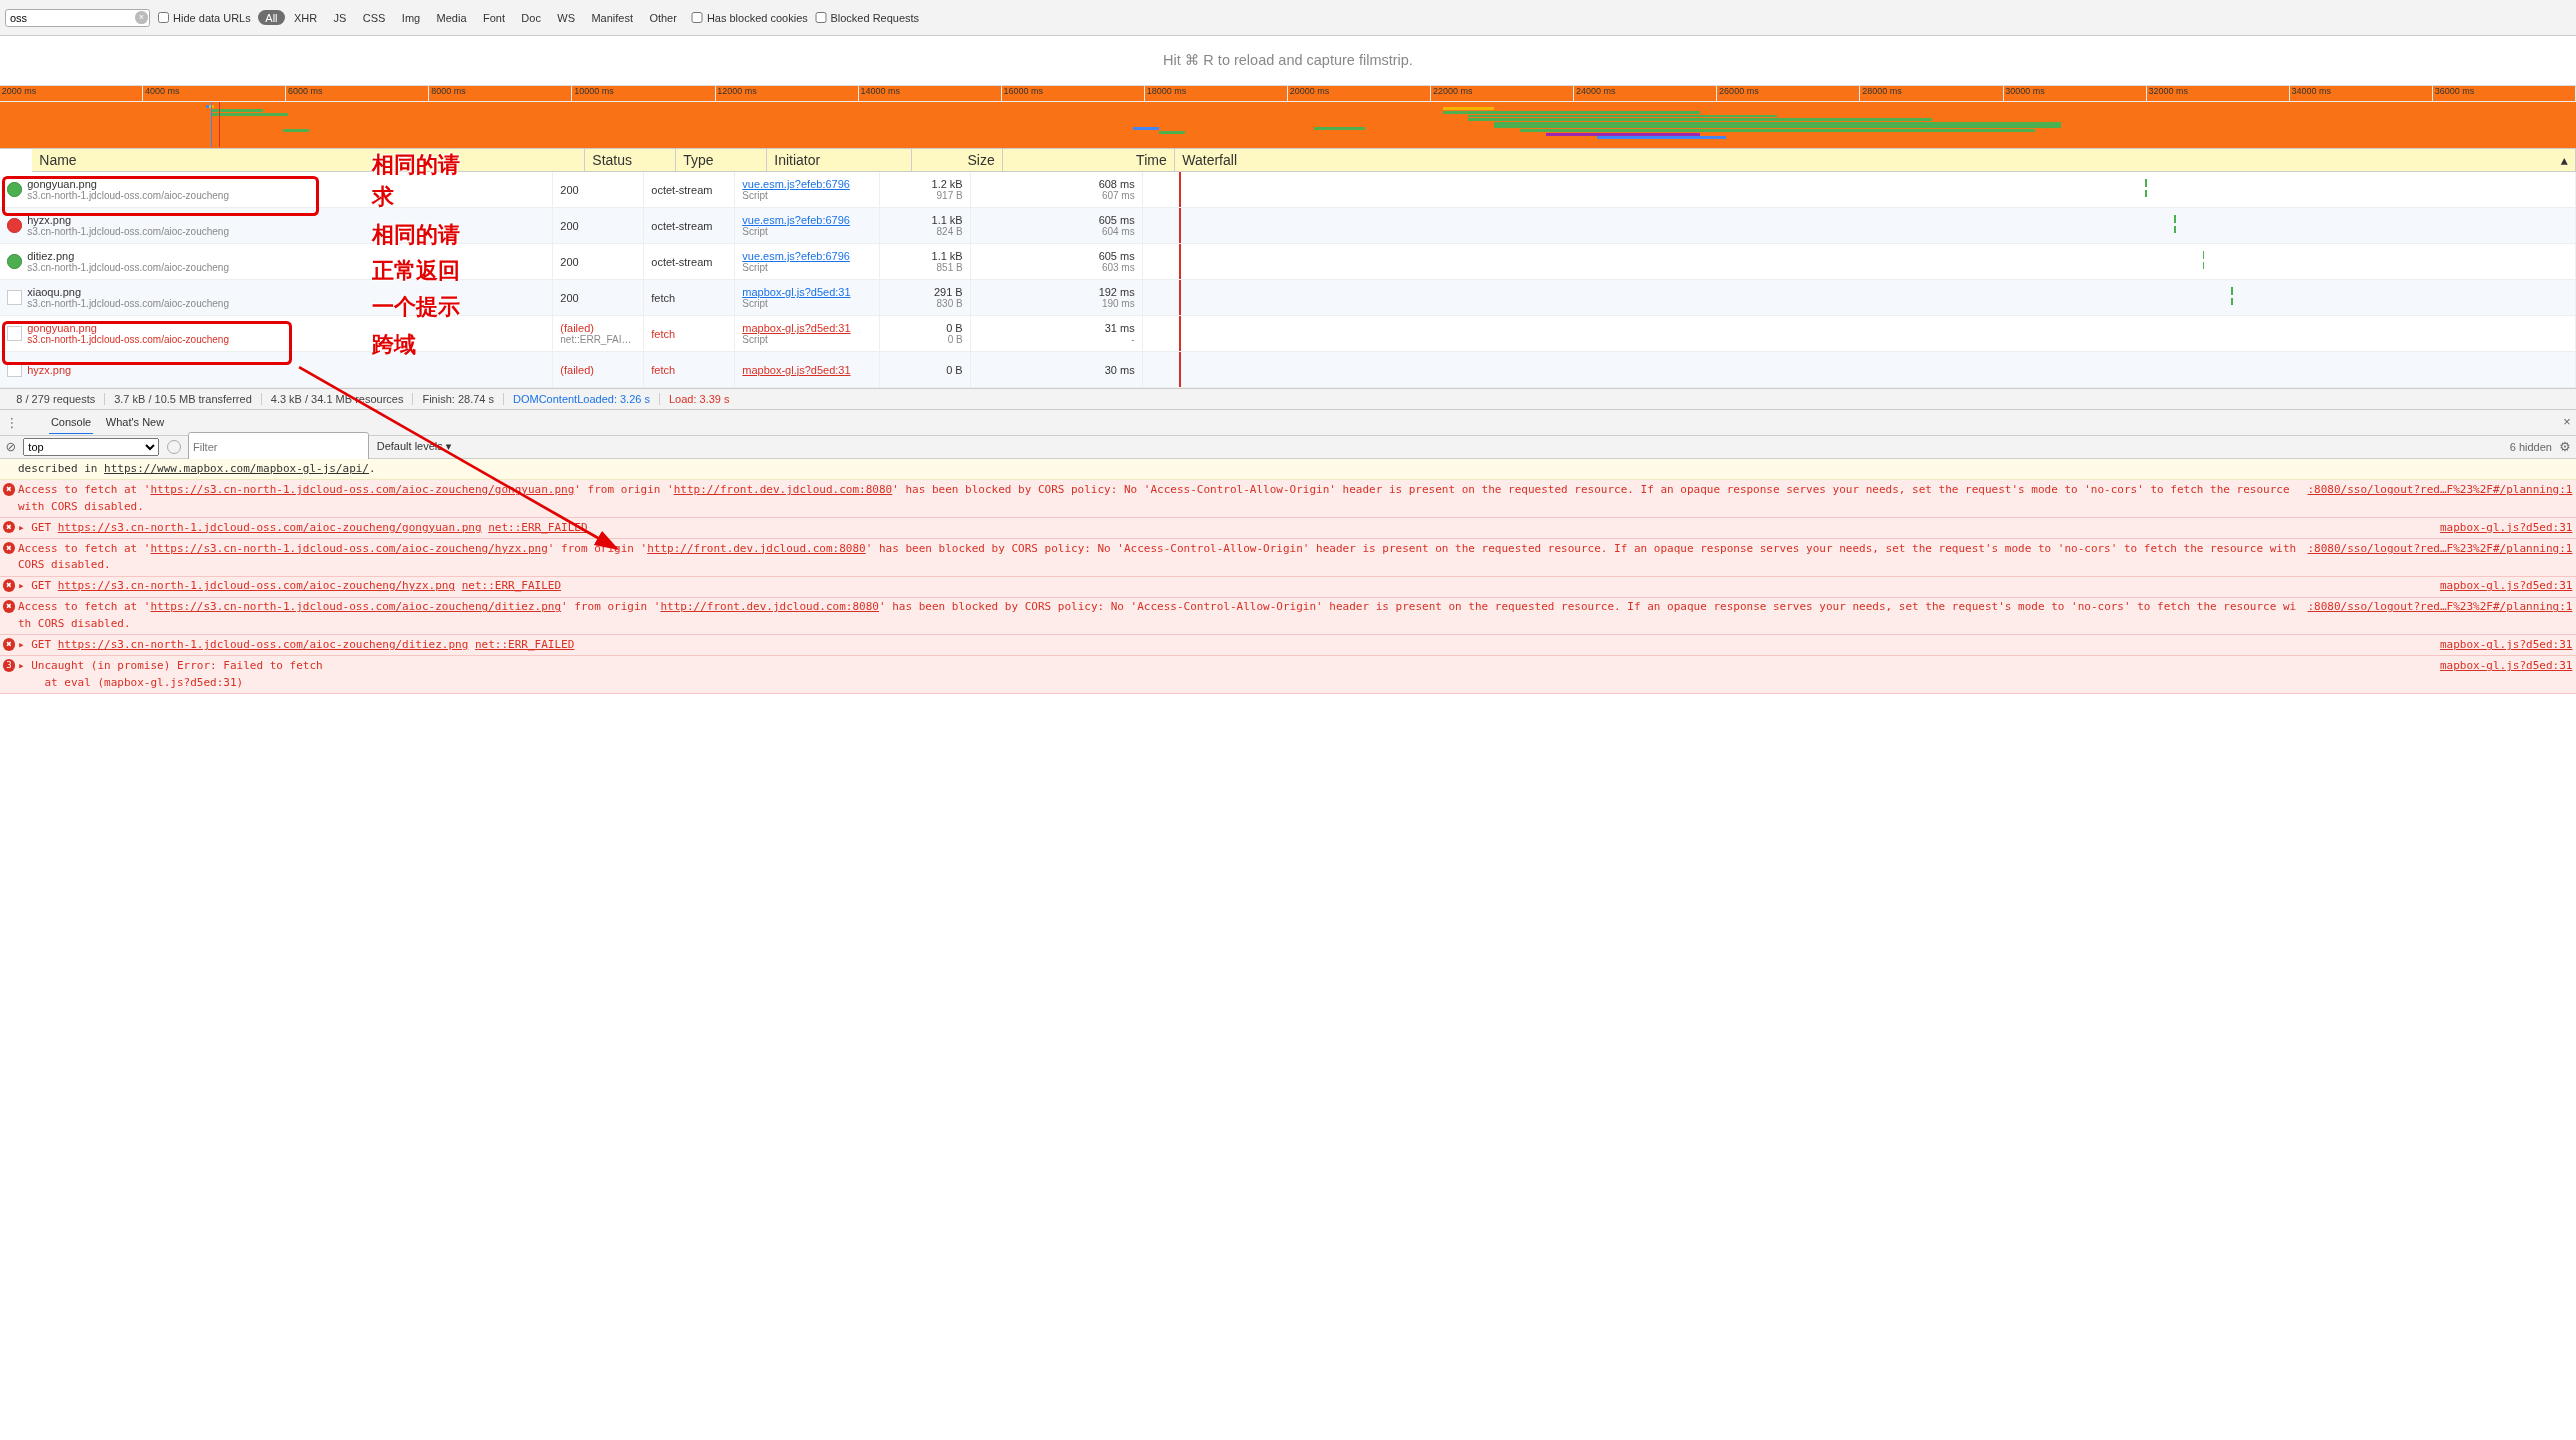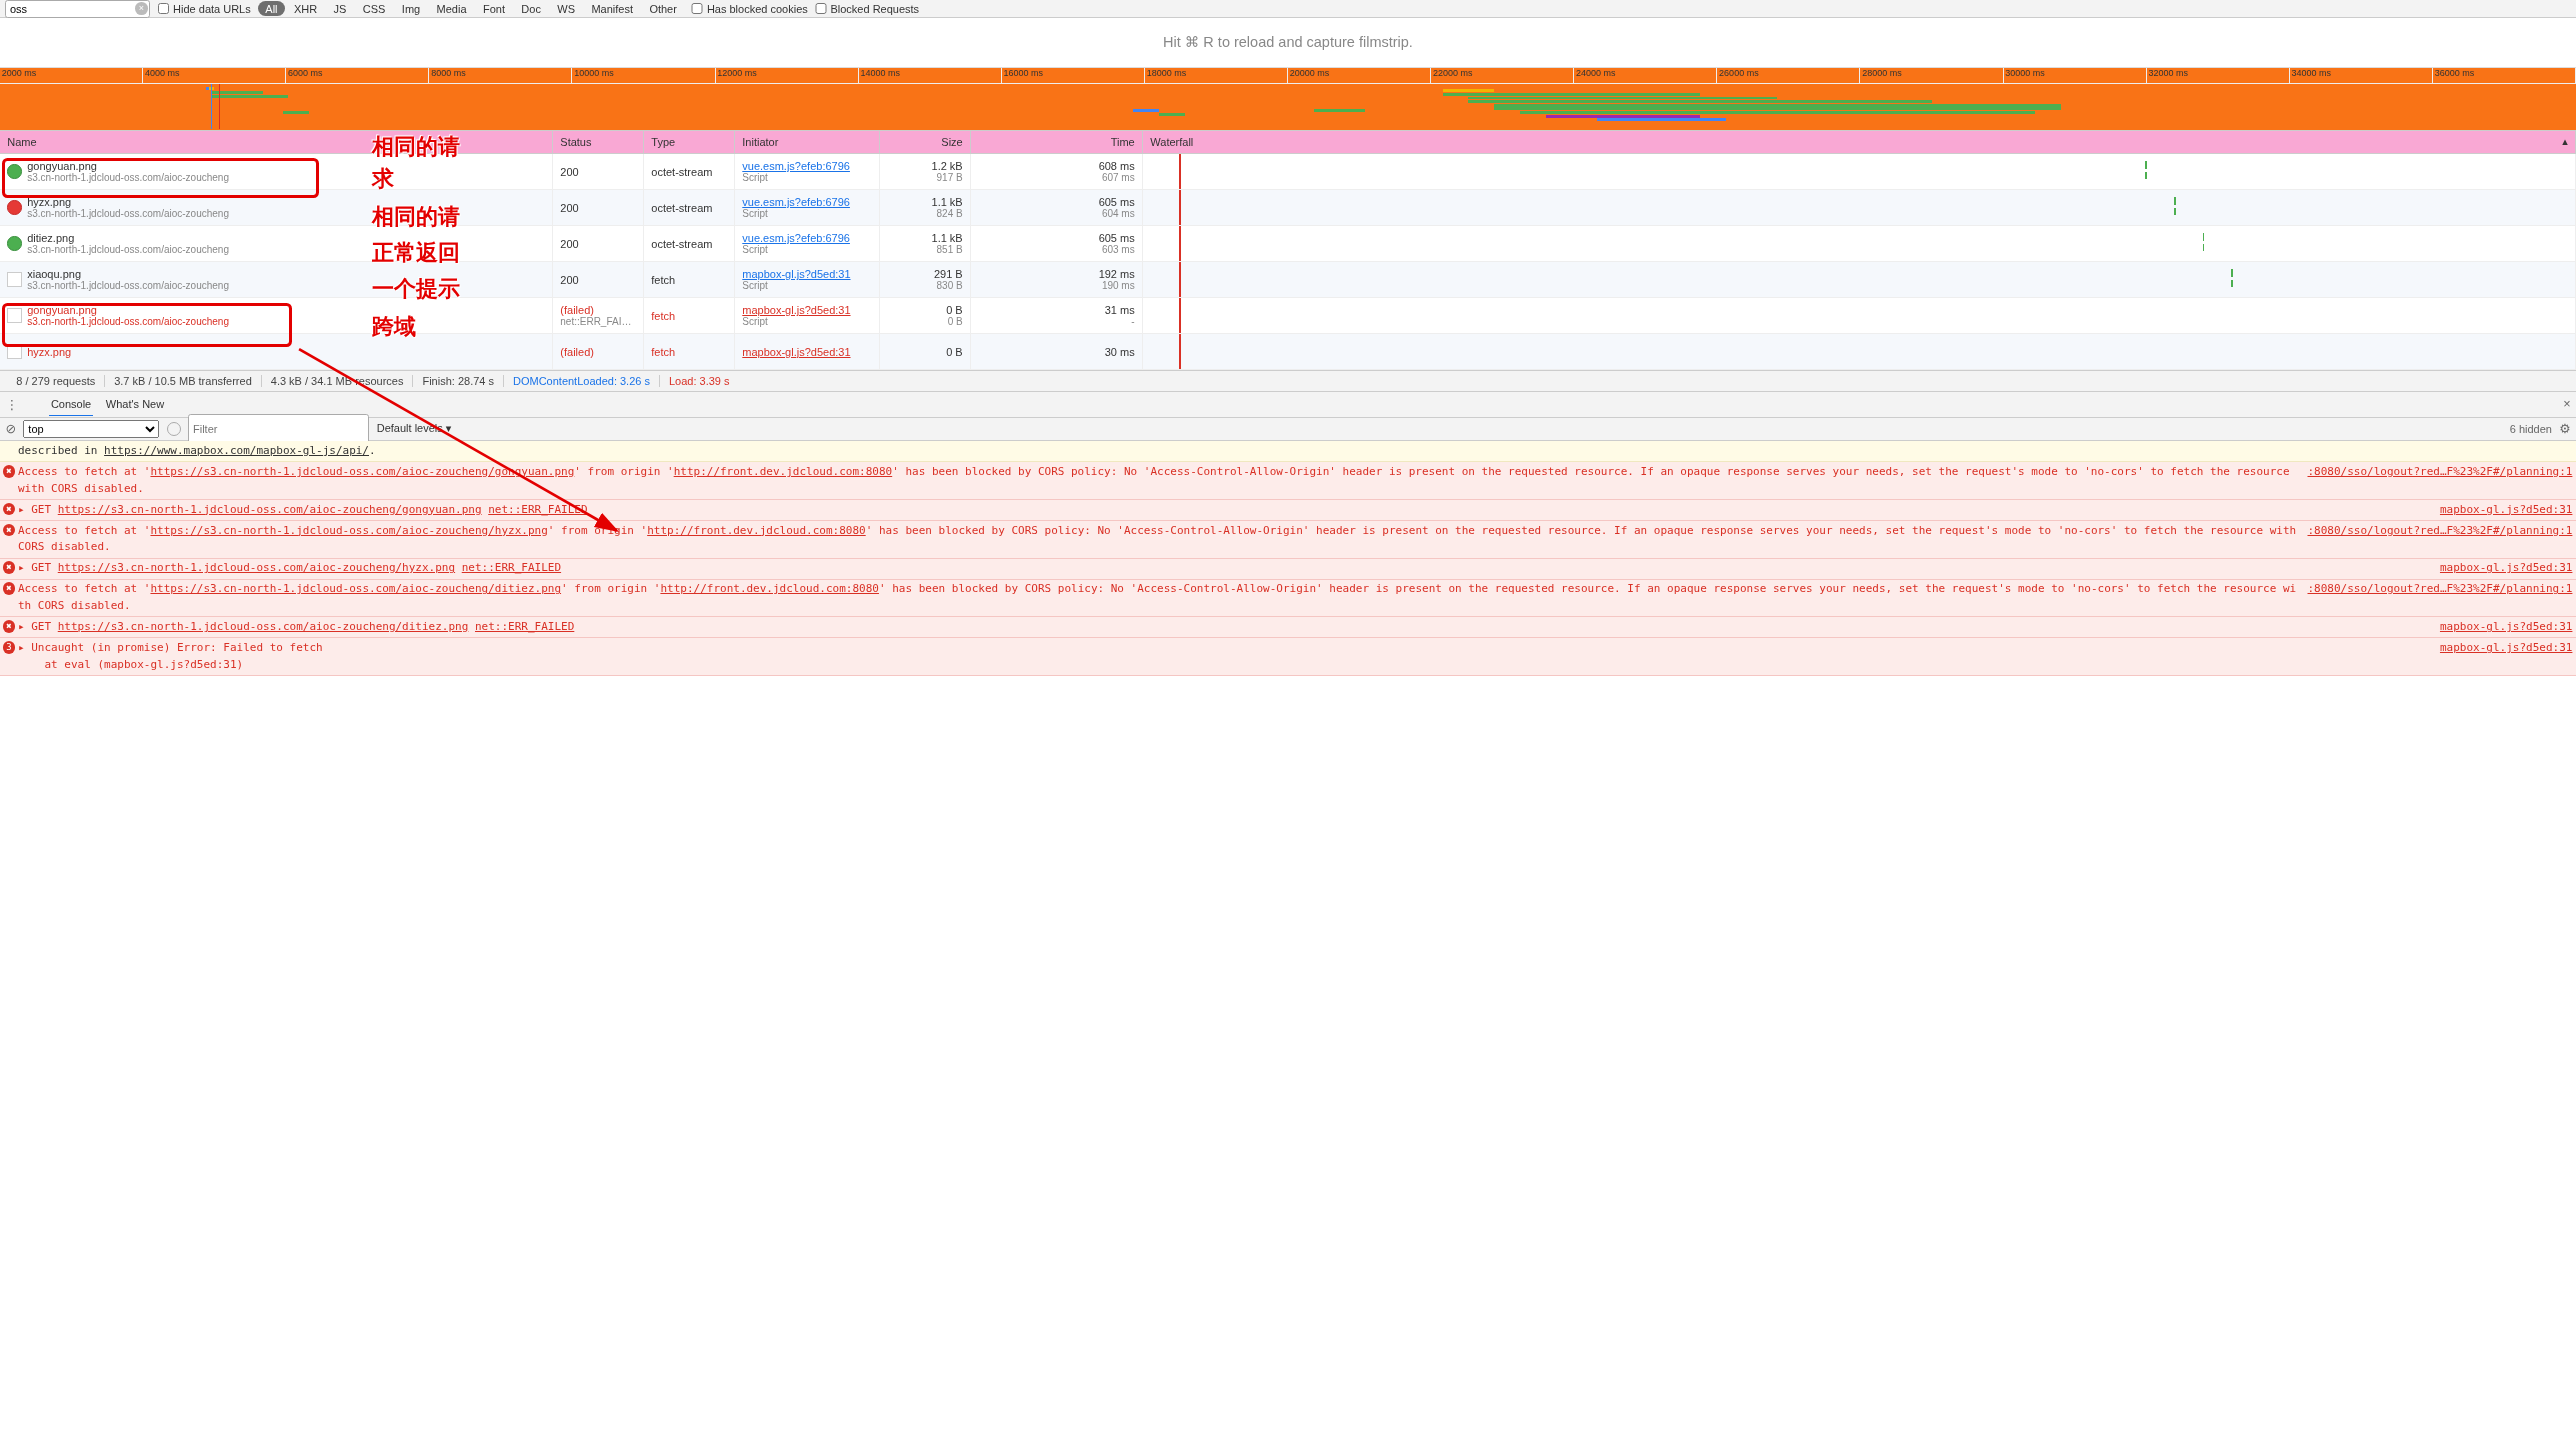--- a/index.html
+++ b/index.html
@@ -1,32 +1,32 @@
 <!DOCTYPE html>
 <html style="font-size:14.5px"><head>
 <meta charset="utf-8">
 <style>
 * { box-sizing: border-box; margin: 0; padding: 0; }
 body { font-family: -apple-system, "Helvetica Neue", Arial, sans-serif; font-size: 11px; color: #333; background: #fff; overflow: hidden; }
-.toolbar { display: flex; align-items: center; gap: 7.3px; padding: 3.6px 5.4px; border-bottom: 0.9px solid #ccc; background: #f3f3f3; height: 18px; }
+.toolbar { display: flex; align-items: center; gap: 7.3px; padding: 3.6px 5.4px; border-bottom: 0.9px solid #ccc; background: #f3f3f3; height: 36px; }
 .filter-input { position: relative; display: flex; align-items: center; }
 .filter-input input { width: 145px; height: 18px; padding: 1.8px 18px 1.8px 3.6px; border: 0.9px solid #aaa; border-radius: 2.7px; font-size: 11px; }
 .filter-clear { position: absolute; right: 2.7px; width: 12.7px; height: 12.7px; background: #bbb; border-radius: 50%; color: #fff; font-size: 9px; line-height: 12.7px; text-align: center; cursor: pointer; }
 .checkbox-label { display: flex; align-items: center; gap: 3.6px; font-size: 11px; color: #333; }
 .checkbox-label input { width: 11.8px; height: 11.8px; }
 .type-filter { display: flex; align-items: center; gap: 1.8px; }
 .type-btn { padding: 1.8px 7.3px; border-radius: 9px; font-size: 11px; cursor: pointer; text-align: center; }
 .type-btn.active { background: #6e6e6e; color: #fff; }
 .filmstrip { text-align: center; padding: 16.3px 0; color: #888; font-size: 14.5px; border-bottom: 0.9px solid #ddd; }
 .timeline { position: relative; height: 63px; border-bottom: 0.9px solid #ccc; background: #f97316; }
 .timeline-ticks { display: flex; height: 16.3px; border-bottom: 0.9px solid #eee; }
 .tick { flex: 1; font-size: 9px; color: #333; border-right: 0.9px solid #eee; padding-left: 1.8px; white-space: nowrap; }
 .timeline-bars { position: relative; height: 45px; }
 .bar { position: absolute; height: 2.7px; }
-.table-header { display: flex; background: #f9a8d4; border-bottom: 0.9px solid #ccc; height: 23.6px; align-items: center; font-size: 11px; }
+.table-header { display: flex; background: #fef9c3; border-bottom: 0.9px solid #ccc; height: 23.6px; align-items: center; font-size: 14px; margin-left: 32px; }
 .th { padding: 3.6px 7.3px; border-right: 0.9px solid #ccc; height: 100%; display: flex; align-items: center; }
 .col-name { width: 553px; }
 .col-status { width: 91px; }
 .col-type { width: 91px; }
 .col-initiator { width: 145px; }
 .col-size { width: 91px; text-align: right; justify-content: flex-end; }
 .col-time { width: 172px; text-align: right; justify-content: flex-end; }
 .col-waterfall { flex: 1; }
 .rows { overflow: hidden; }
 .row { display: flex; height: 36px; border-bottom: 0.9px solid #eee; font-size: 11px; align-items: center; }

